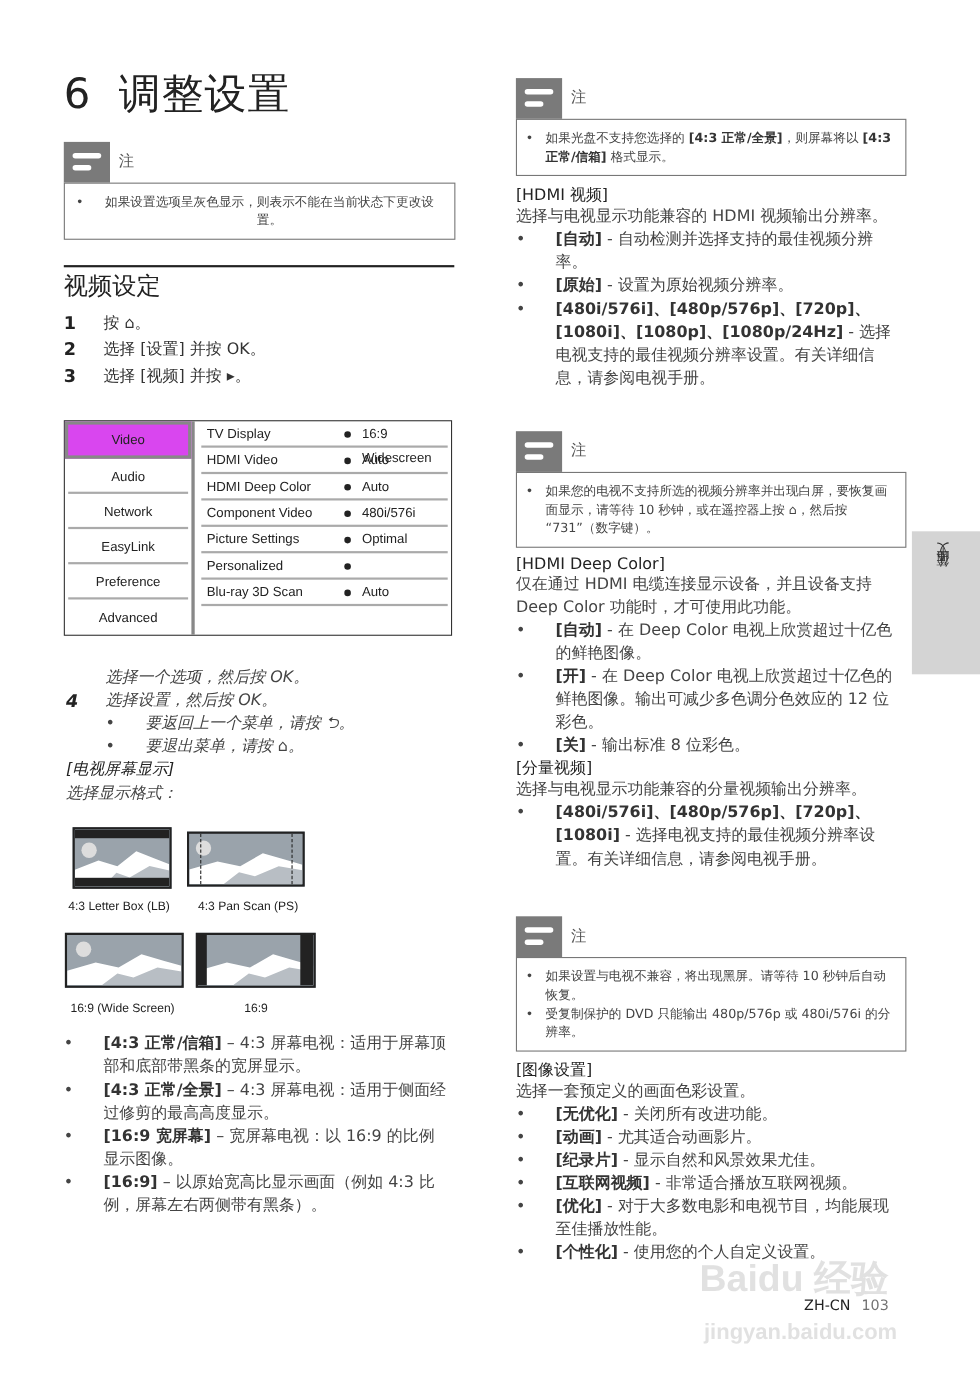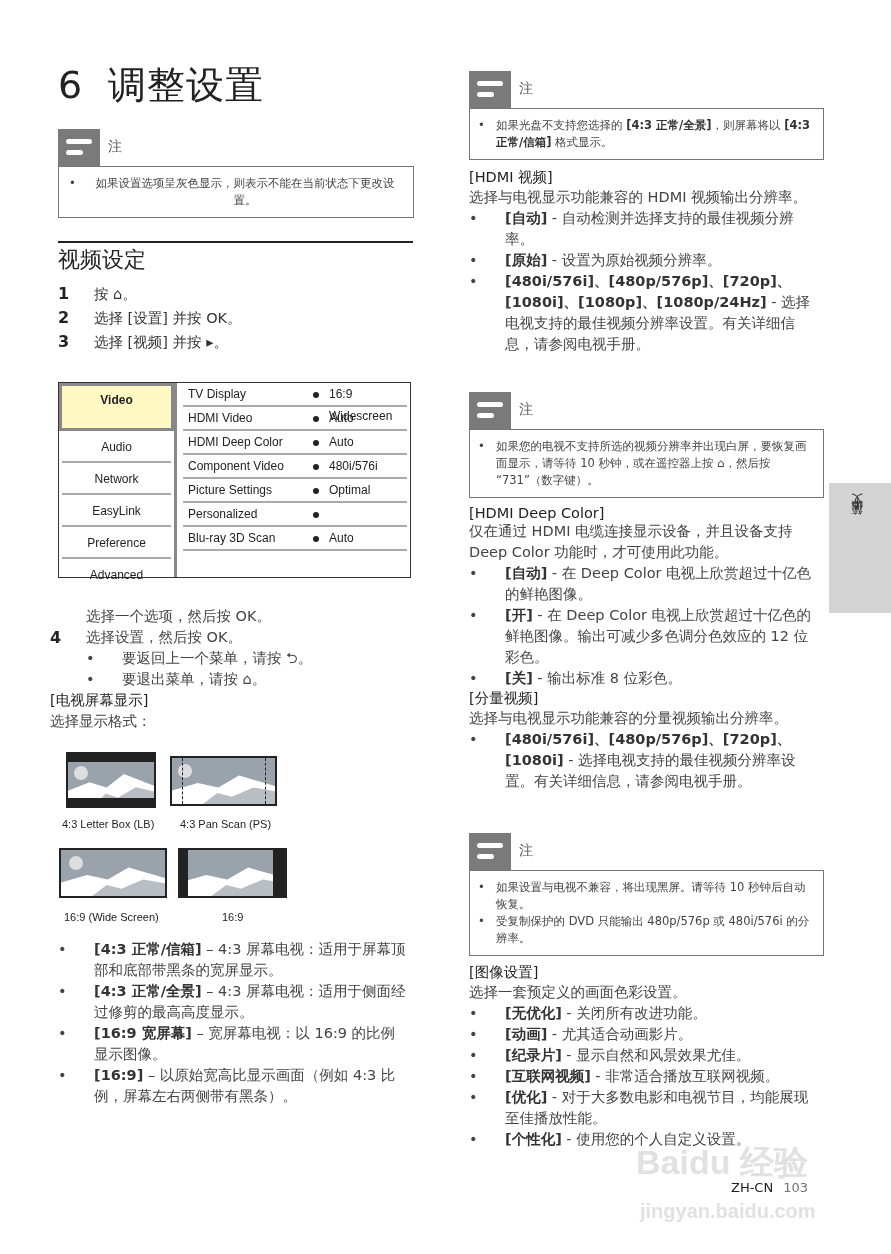--- a/index.html
+++ b/index.html
@@ -23,21 +23,21 @@
 
   .h2 { left: 58px; top: 241px; width: 355px; border-top: 2px solid #222; padding-top: 2px; font-size: 22px; color: #222; }
   .steps { left: 58px; top: 282px; font-size: 14.5px; line-height: 24px; }
   .step { position: relative; padding-left: 36px; }
   .step .n { position: absolute; left: 0; font-weight: bold; color: #222; font-size: 16px; }
 
   .menu { left: 58px; top: 382px; width: 353px; height: 196px; border: 1px solid #333; font-family: "Liberation Sans", sans-serif; }
   .menu .left { position: absolute; left: 0; top: 0; width: 118px; height: 100%; border-right: 3px solid #888; }
   .menu .left .it { height: 32px; line-height: 32px; text-align: center; font-size: 12px; color: #222; border-bottom: 2px solid #aaa; margin: 0 3px; }
   .menu .left .it:last-child { border-bottom: none; }
-  .menu .left .it.sel { background: #fef9c3; border: 3px solid #888; margin: 0; height: 48px; line-height: 28px; font-weight: bold; }
+  .menu .left .it.sel { background: #d946ef; border: 3px solid #888; margin: 0; height: 34px; line-height: 28px; }
   .menu .right { position: absolute; left: 124px; top: 0; right: 0; }
   .menu .row { height: 24px; line-height: 22px; border-bottom: 2px solid #aaa; font-size: 12px; color: #222; position: relative; margin-right: 3px; padding-left: 5px; }
   .menu .row .dot { position: absolute; left: 130px; top: 9px; width: 6px; height: 6px; border-radius: 50%; background: #222; }
   .menu .row .val { position: absolute; left: 146px; }
 
   .para { font-size: 14.5px; line-height: 21px; color: #444; }
   .blist { font-size: 14.5px; line-height: 21px; color: #444; }
   .blist .li { position: relative; padding-left: 36px; }
   .blist .li::before { content: "•"; position: absolute; left: 0; }
   .hd { font-size: 14.5px; color: #222; }
@@ -101,21 +101,21 @@
     <div class="row"><span>TV Display</span><span class="dot"></span><span class="val">16:9 Widescreen</span></div>
     <div class="row"><span>HDMI Video</span><span class="dot"></span><span class="val">Auto</span></div>
     <div class="row"><span>HDMI Deep Color</span><span class="dot"></span><span class="val">Auto</span></div>
     <div class="row"><span>Component Video</span><span class="dot"></span><span class="val">480i/576i</span></div>
     <div class="row"><span>Picture Settings</span><span class="dot"></span><span class="val">Optimal</span></div>
     <div class="row"><span>Personalized</span><span class="dot"></span><span class="val"></span></div>
     <div class="row"><span>Blu-ray 3D Scan</span><span class="dot"></span><span class="val">Auto</span></div>
   </div>
 </div>
 
-<div class="abs" style="left:50px; top:606px; width:360px; font-size:14.5px; line-height:21px; color:#444;">
+<div class="abs" style="left:60px; top:606px; width:360px; font-size:14.5px; line-height:21px; color:#444;font-style:italic;">
   <div style="padding-left:36px;">选择一个选项，然后按 OK。</div>
   <div class="step"><span class="n">4</span><span>选择设置，然后按 OK。</span></div>
   <div style="position:relative; padding-left:72px;"><span style="position:absolute; left:36px;">•</span><span>要返回上一个菜单，请按 ⮌。</span></div>
   <div style="position:relative; padding-left:72px;"><span style="position:absolute; left:36px;">•</span><span>要退出菜单，请按 ⌂。</span></div>
   <div class="hd">[电视屏幕显示]</div>
   <div>选择显示格式：</div>
 </div>
 
 <div class="tv" style="left:66px; top:752px; width:90px; height:56px;">
   <div class="sky"></div>

